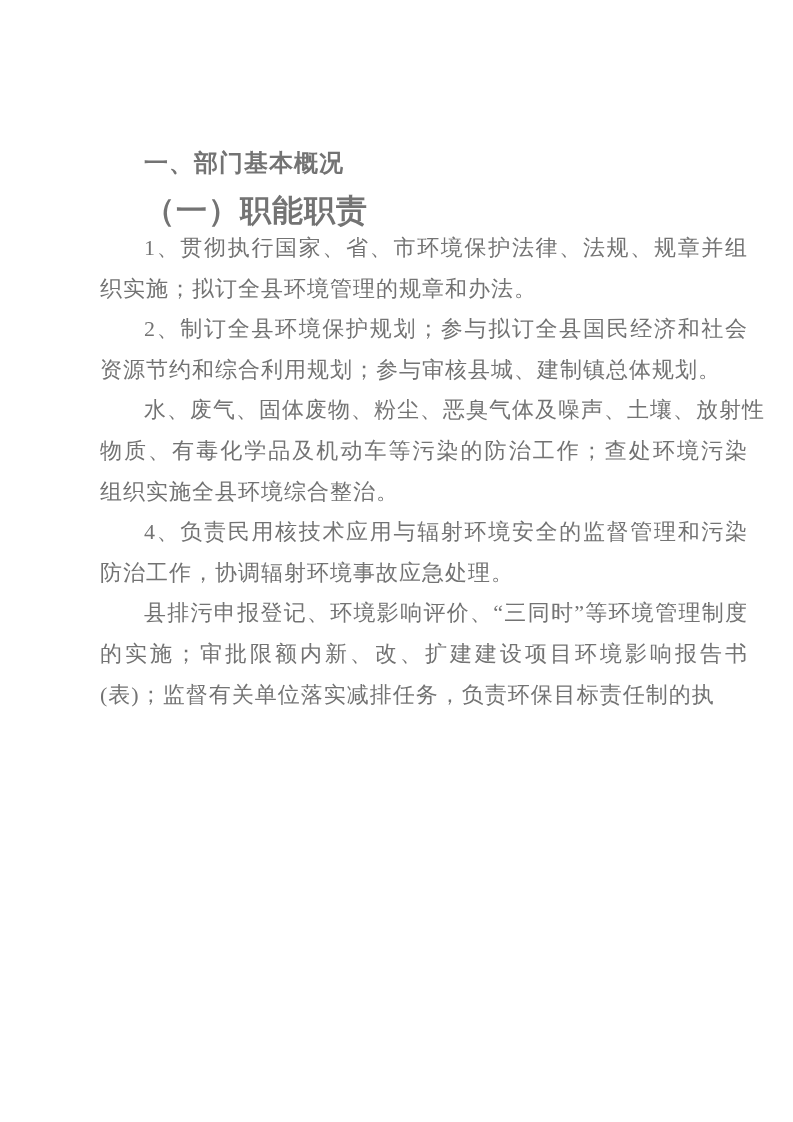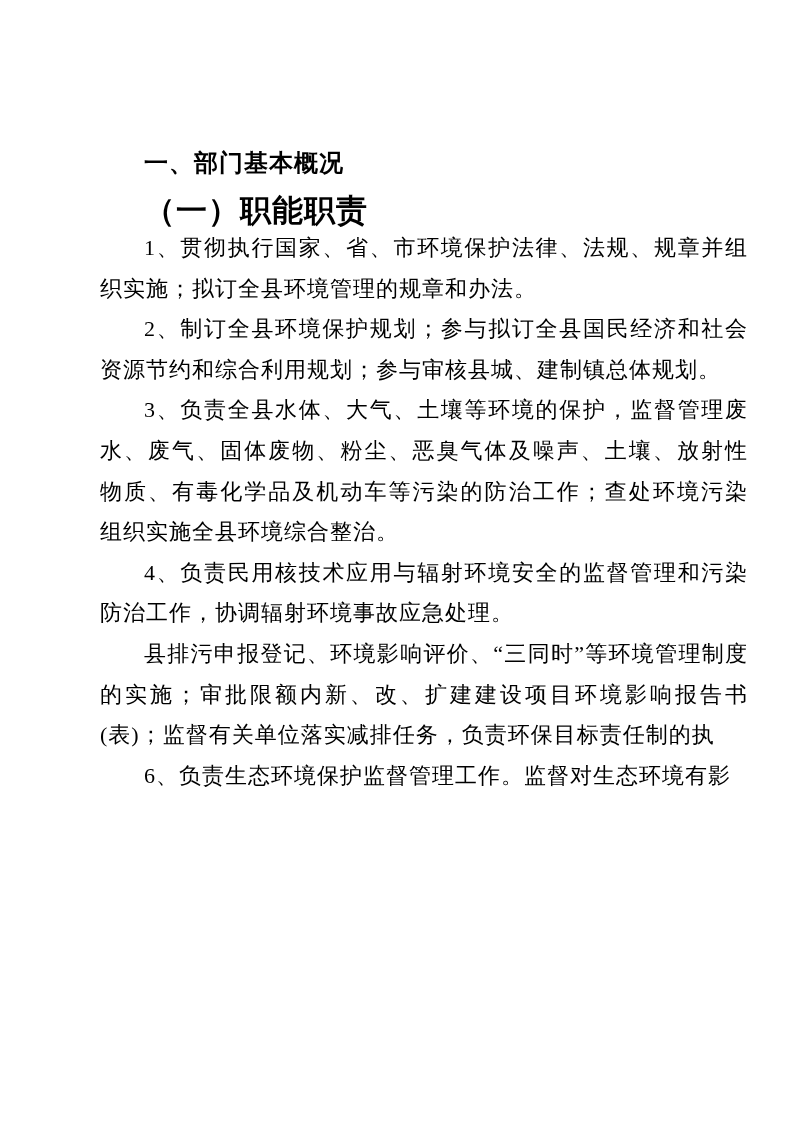--- a/index.html
+++ b/index.html
@@ -6,21 +6,21 @@
     margin: 0;
     padding: 0;
     background: #ffffff;
   }
   .page {
     position: relative;
     width: 793px;
     height: 1122px;
     background: #ffffff;
     overflow: hidden;
-    color: #000000;
+    color: #737373;
     font-family: "Liberation Serif", serif;
   }
   .content {
     position: absolute;
     left: 100px;
     top: 146px;
     width: 648px;
   }
   .h1 {
     margin: 0;
@@ -74,35 +74,31 @@
       <div class="line">1、贯彻执行国家、省、市环境保护法律、法规、规章并组</div>
       <div class="line">织实施；拟订全县环境管理的规章和办法。</div>
     </div>
 
     <div class="para">
       <div class="line">2、制订全县环境保护规划；参与拟订全县国民经济和社会</div>
       <div class="line">资源节约和综合利用规划；参与审核县城、建制镇总体规划。</div>
     </div>
 
     <div class="para">
-      <div class="line">3、负责全县水体、大气、土壤等环境的保护，监督管理废</div>
       <div class="line">水、废气、固体废物、粉尘、恶臭气体及噪声、土壤、放射性</div>
       <div class="line">物质、有毒化学品及机动车等污染的防治工作；查处环境污染</div>
       <div class="line">组织实施全县环境综合整治。</div>
     </div>
 
     <div class="para">
       <div class="line">4、负责民用核技术应用与辐射环境安全的监督管理和污染</div>
       <div class="line">防治工作，协调辐射环境事故应急处理。</div>
     </div>
 
     <div class="para">
       <div class="line">县排污申报登记、环境影响评价、“三同时”等环境管理制度</div>
       <div class="line">的实施；审批限额内新、改、扩建建设项目环境影响报告书</div>
       <div class="line">(表)；监督有关单位落实减排任务，负责环保目标责任制的执</div>
     </div>
 
-    <div class="para">
-      <div class="line">6、负责生态环境保护监督管理工作。监督对生态环境有影</div>
-    </div>
 
   </div>
 </div>
 
 </body></html>

